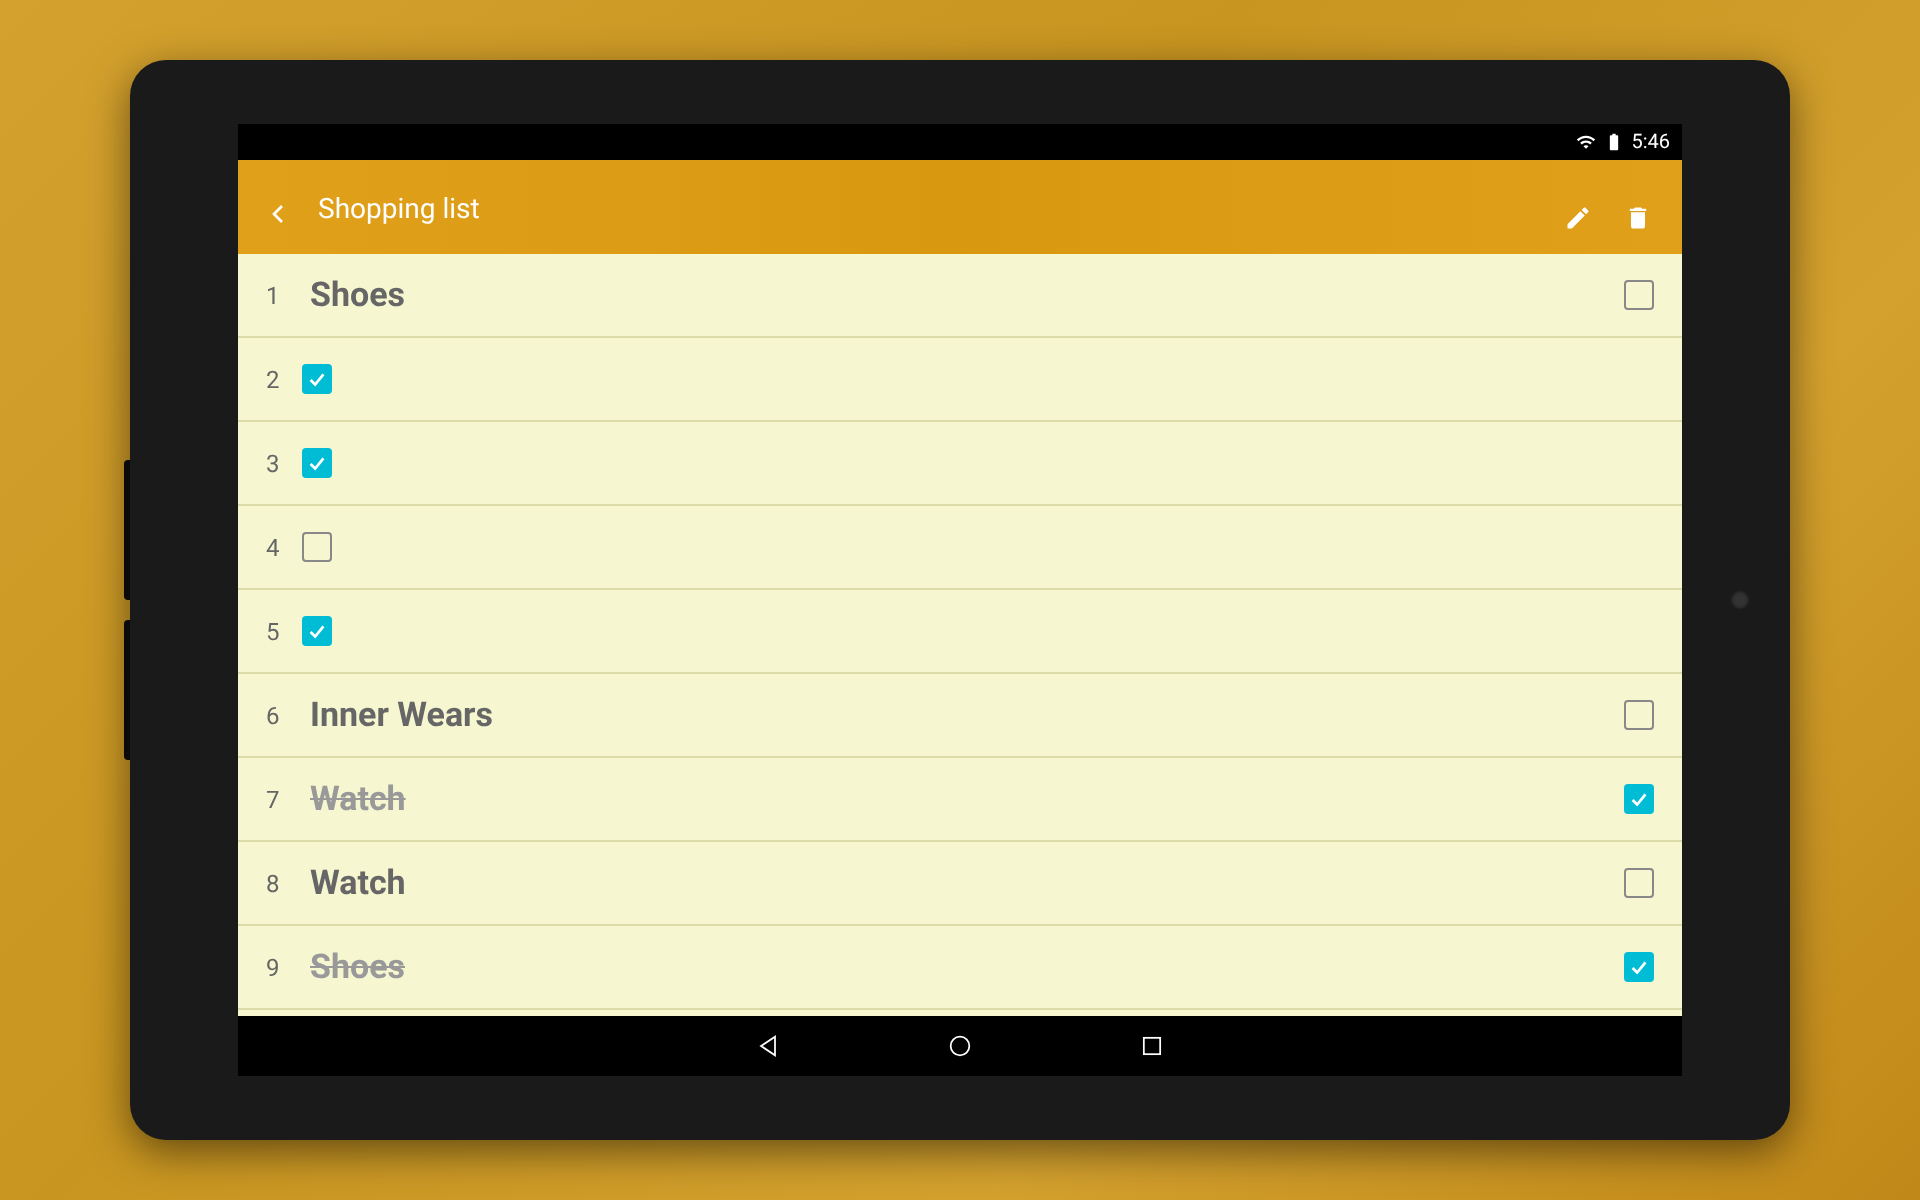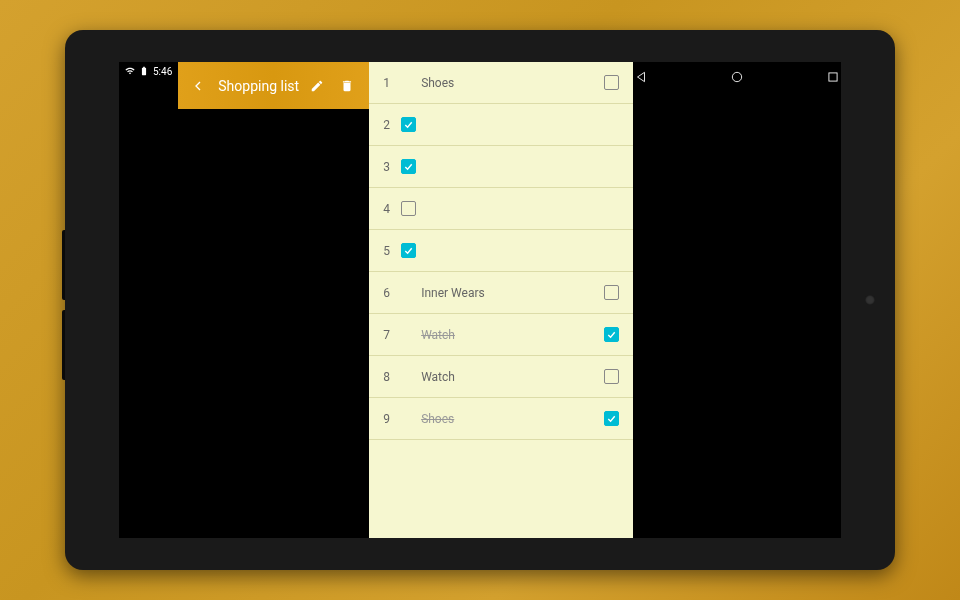--- a/index.html
+++ b/index.html
@@ -49,41 +49,40 @@
       width: 3px;
       height: 70px;
       background: #0a0a0a;
       border-radius: 2px 0 0 2px;
     }
     .screen {
       width: 100%;
       height: 100%;
       background: #000;
       display: flex;
-      flex-direction: row;
+      flex-direction: column;
       overflow: hidden;
     }
     .status-bar {
       height: 18px;
       background: #000;
       display: flex;
       justify-content: flex-end;
       align-items: center;
       padding: 0 6px;
       gap: 4px;
       color: #fff;
       font-size: 10px;
     }
     .status-bar svg { width: 10px; height: 10px; fill: #fff; }
     .app-bar {
       height: 47px;
       background: linear-gradient(90deg, #e0a01a 0%, #d89810 50%, #e0a01a 100%);
       display: flex;
-      align-items: center;
-      padding: 0 10px;
+      padding: 17px 10px;
       color: #fff;
     }
     .app-bar .back-arrow {
       width: 20px;
       height: 20px;
       display: flex;
       align-items: center;
       justify-content: center;
       cursor: pointer;
     }
@@ -113,22 +112,23 @@
       border-bottom: 1px solid #dcdca8;
     }
     .list-item .num {
       width: 18px;
       color: #666;
       font-size: 12px;
     }
     .list-item .label {
       flex: 1;
       color: #666;
-      font-size: 12px;
-      margin-left: 20px;
+      font-size: 17px;
+      margin-left: 4px;
+      font-weight: bold;
     }
     .list-item .label.done { text-decoration: line-through; color: #999; }
     .checkbox {
       width: 15px;
       height: 15px;
       border: 1.5px solid #888;
       border-radius: 2px;
       display: flex;
       align-items: center;
       justify-content: center;

